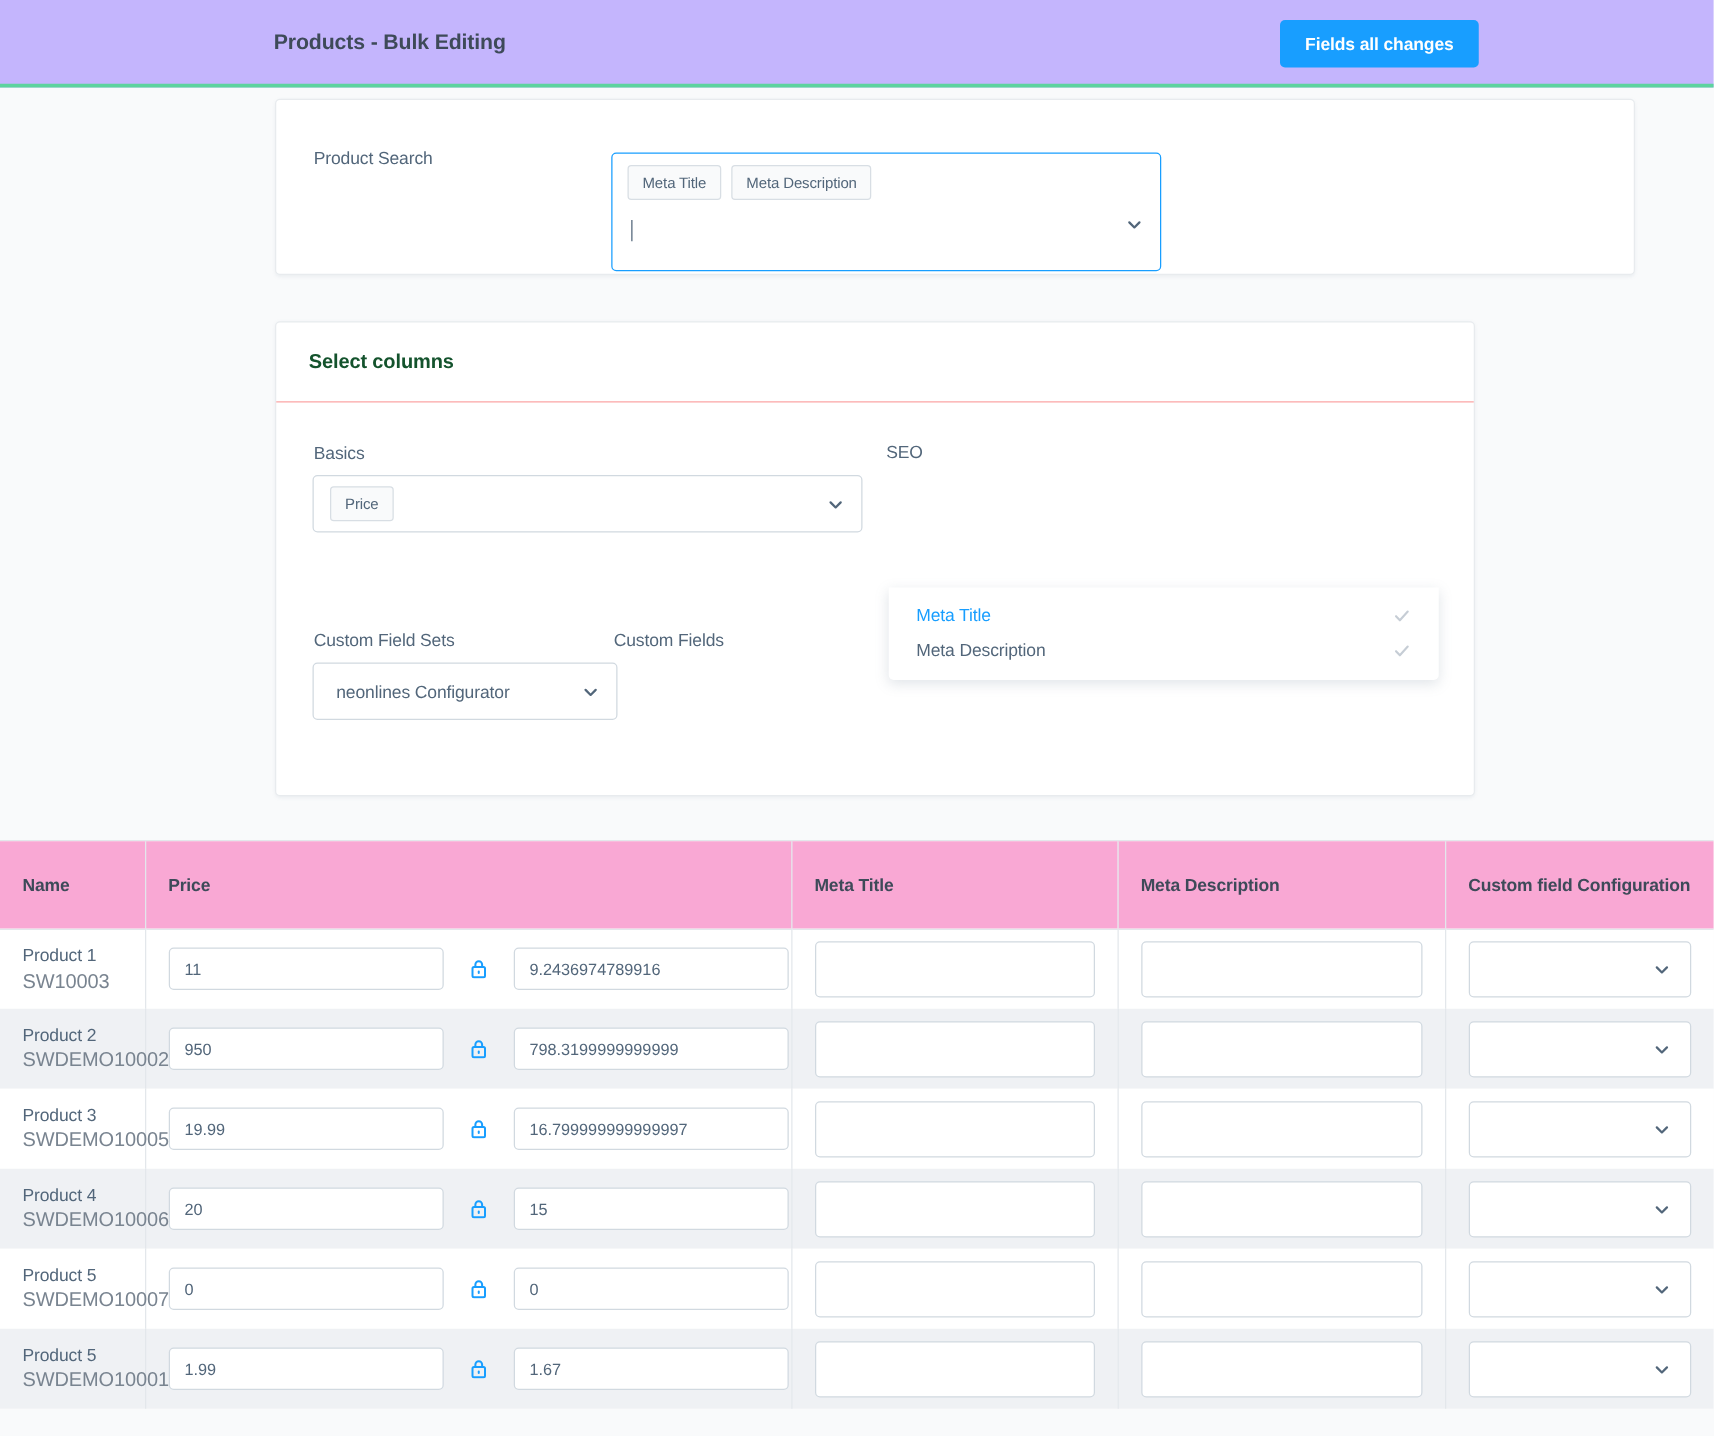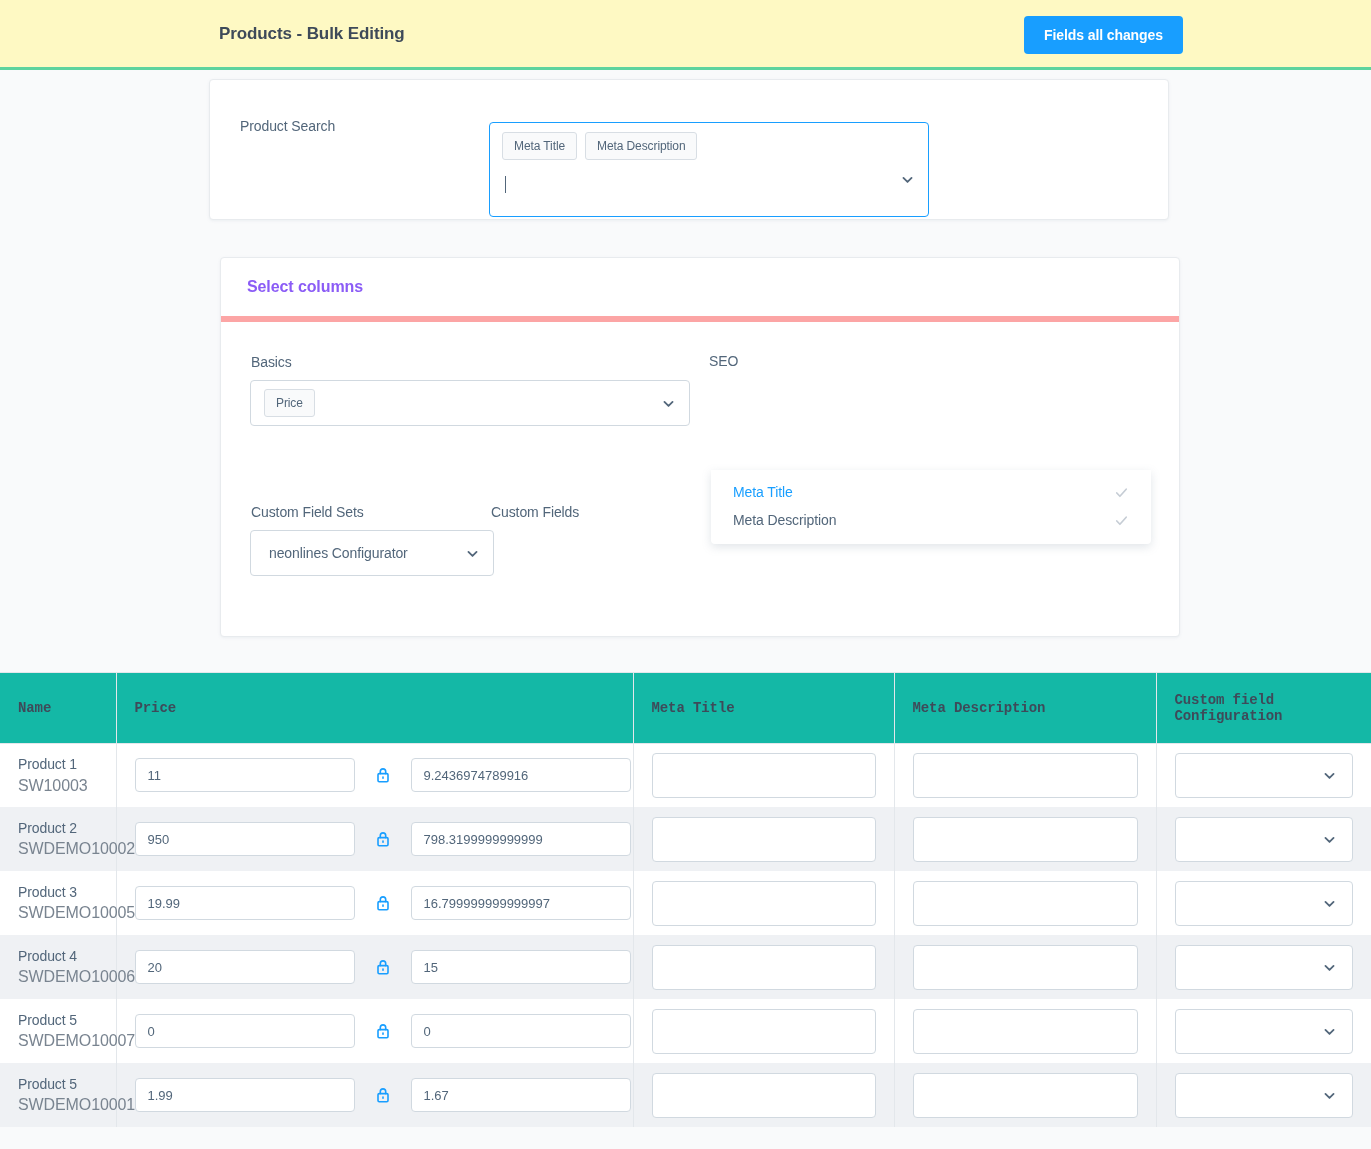--- a/index.html
+++ b/index.html
@@ -10,21 +10,21 @@
     background: #F9FAFB;
     font-family: "Liberation Sans", sans-serif;
     color: #52667A;
     overflow: hidden;
     position: relative;
   }
 
   
   .topbar {
     height: 70px;
-    background: #fef9c3;
+    background: #c4b5fd;
     display: flex;
     align-items: center;
     position: relative;
     border-bottom: 3px solid #5DD39E;
   }
   .topbar-title {
     position: absolute;
     left: 219px;
     font-size: 17px;
     font-weight: bold;
@@ -51,23 +51,23 @@
   
   .card {
     background: #ffffff;
     border: 1px solid #E8EBEE;
     border-radius: 4px;
     box-shadow: 0 1px 3px rgba(120,138,157,0.10);
   }
 
   .search-card {
     position: absolute;
-    left: 209px;
+    left: 220px;
     top: 79px;
-    width: 960px;
+    width: 1088px;
     height: 141px;
     text-decoration: underline;
   }
   .field-label {
     font-size: 14px;
     color: #52667A;
     letter-spacing: -0.1px;
   }
   .search-label { position: absolute; left: 30px; top: 38px; }
   .search-input {
@@ -92,24 +92,24 @@
     left: 220px;
     top: 257px;
     width: 960px;
     height: 380px;
   }
   .columns-header {
     height: 64px;
     display: flex;
     align-items: center;
     padding-left: 26px;
-    border-bottom: 6px solid #fca5a5;
+    border-bottom: 1px solid #fca5a5;
     font-size: 16px;
     font-weight: bold;
-    color: #8b5cf6;
+    color: #14532d;
     letter-spacing: -0.1px;
   }
 
   .lbl-basics   { position: absolute; left: 30px;  top: 96px; }
   .lbl-cfs      { position: absolute; left: 30px;  top: 246px; text-align: center; }
   .lbl-cf       { position: absolute; left: 270px; top: 246px; }
 
   .multiselect {
     position: absolute;
     border: 1px solid #D1D9E0;
@@ -231,31 +231,30 @@
     background: #fff;
     border-top: 1px solid #E3E7EB;
   }
   table {
     width: 1371px;
     border-collapse: collapse;
     table-layout: fixed;
   }
   thead th {
     height: 70px;
-    background: #14b8a6;
+    background: #f9a8d4;
     text-align: left;
     font-size: 14px;
     font-weight: bold;
     color: #3E4A59;
     padding-left: 18px;
     border-right: 1px solid #E3E7EB;
     border-bottom: 1px solid #E3E7EB;
     letter-spacing: -0.1px;
     vertical-align: middle;
-    font-family: Liberation Mono, monospace;
   }
   thead th:last-child { border-right: none; }
 
   tbody td {
     height: 64px;
     border-right: 1px solid #E3E7EB;
     padding: 0 18px;
     vertical-align: middle;
   }
   tbody td:last-child { border-right: none; }

